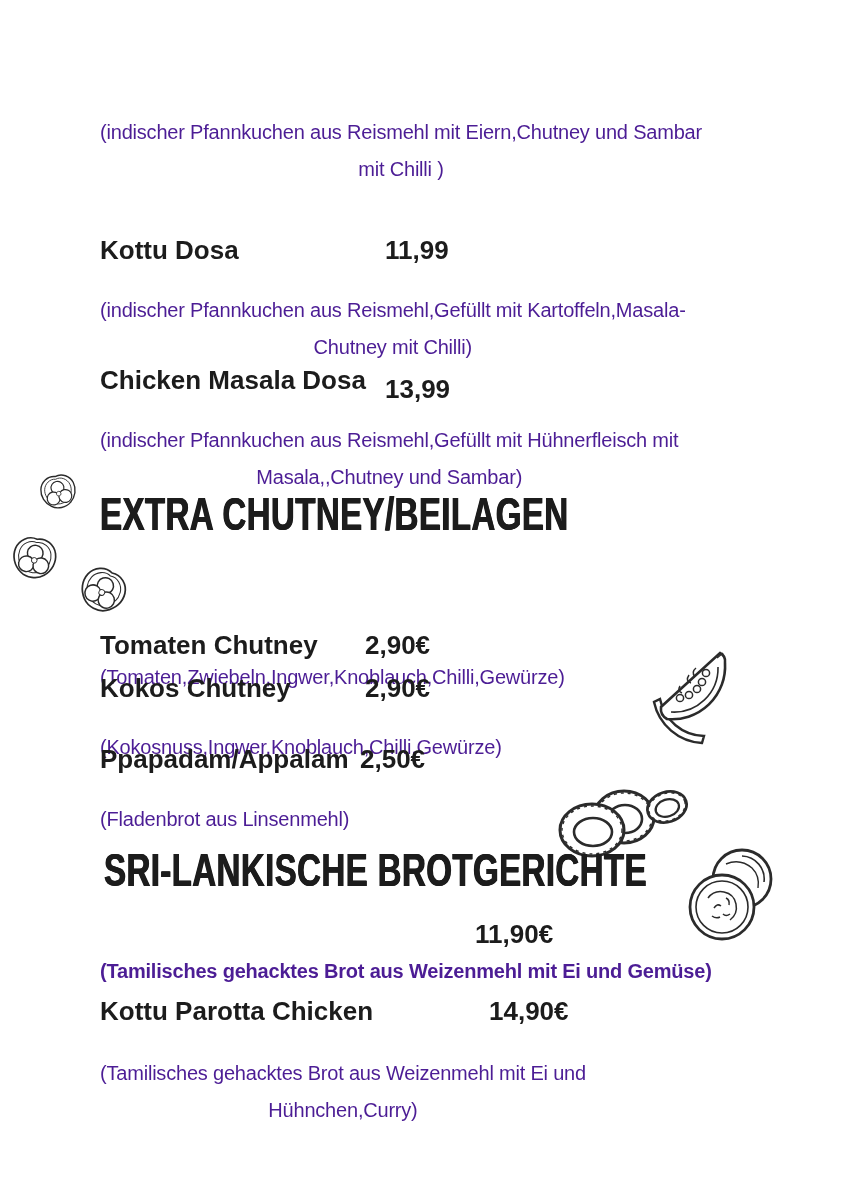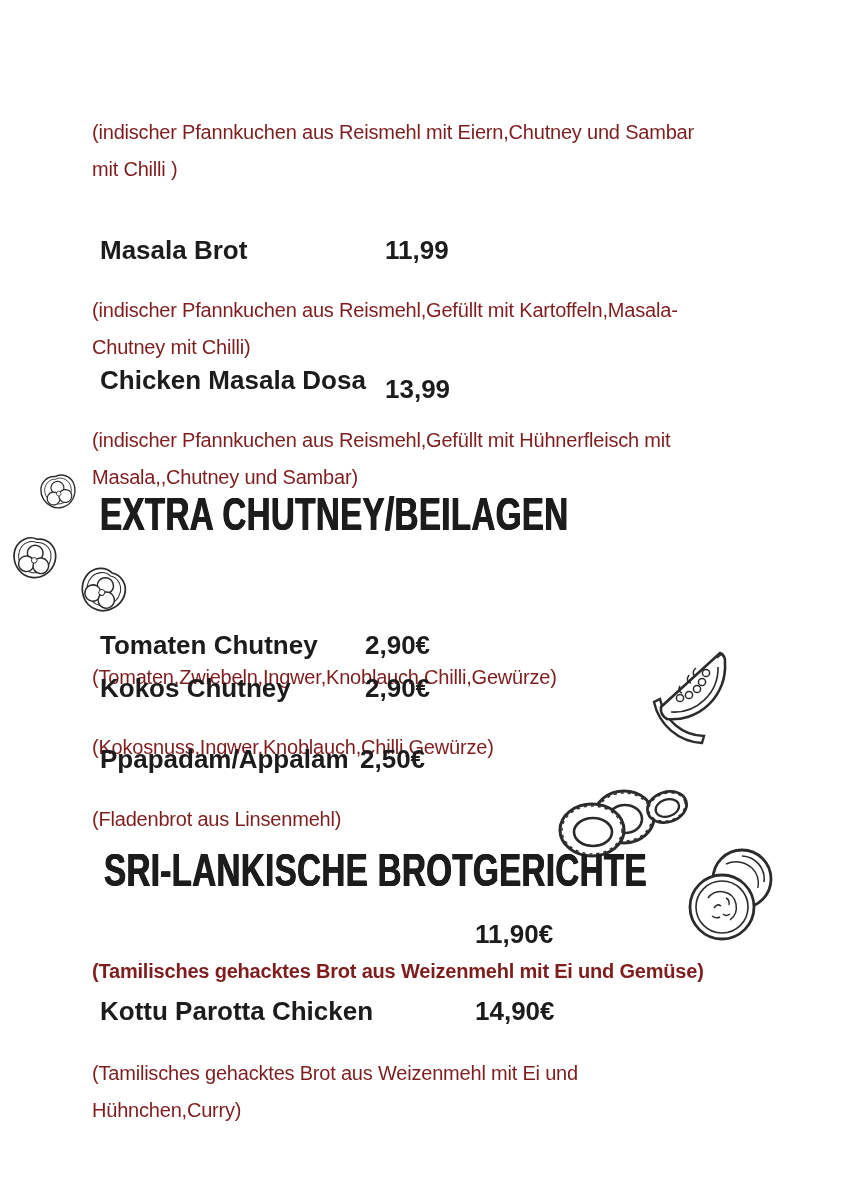--- a/index.html
+++ b/index.html
@@ -7,26 +7,27 @@
     position:relative;
     width:848px;height:1200px;
     margin:0 auto;
     background:#ffffff;
     overflow:hidden;
     font-family:"Liberation Sans","DejaVu Sans",sans-serif;
     color:#1c1c1c;
   }
   .txt{position:absolute;z-index:2;}
   .desc{
-    left:92px;
+    left:100px;
     font-size:20px;
     line-height:37px;
     white-space:pre-line;
     letter-spacing:-0.2px;
-    color:#7f1d1d;
+    color:#4c1d95;
+    text-align:center;
   }
   .item{
     left:100px;
     width:640px;
     font-size:26px;
     font-weight:bold;
     line-height:34px;
     white-space:nowrap;
   }
   .item .price{position:absolute;top:0;}
@@ -126,21 +127,21 @@
         <path d="M22 52 q6 -8 16 -6 q10 2 12 12 q2 10 -6 16" fill="none" stroke-width="1.5"></path>
         <path d="M28 62 q3 -5 7 -2 M40 52 q4 2 3 7 M44 68 q-4 3 -7 0 M26 70 q4 3 8 1" fill="none" stroke-width="1.5"></path>
       </g>
     </svg>
   </div>
 
   <p class="txt desc" style="top:94px;">(indischer Pfannkuchen aus Reismehl mit Eiern,Chutney und Sambar
 mit Chilli )</p>
 
   <div class="txt item" style="top:233px;">
-    <span>Masala Brot</span>
+    <span>Kottu Dosa</span>
     <span class="price" style="left:285px;">11,99</span>
   </div>
   <p class="txt desc" style="top:272px;">(indischer Pfannkuchen aus Reismehl,Gefüllt mit Kartoffeln,Masala-
 Chutney mit Chilli)</p>
 
   <div class="txt item" style="top:363px;">
     <span>Chicken Masala Dosa</span>
     <span class="price" style="left:285px;margin-top:9px;">13,99</span>
   </div>
   <p class="txt desc" style="top:402px;">(indischer Pfannkuchen aus Reismehl,Gefüllt mit Hühnerfleisch mit
@@ -168,18 +169,18 @@
 
   <h2 class="txt heading" style="top:845px;left:104px;">SRI-LANKISCHE BROTGERICHTE</h2>
 
   <div class="txt item" style="top:891px;">
     <span class="price" style="left:375px;margin-top:26px;">11,90€</span>
   </div>
   <p class="txt desc" style="top:933px;font-weight:bold;">(Tamilisches gehacktes Brot aus Weizenmehl mit Ei und Gemüse)</p>
 
   <div class="txt item" style="top:994px;">
     <span>Kottu Parotta Chicken</span>
-    <span class="price" style="left:375px;text-align:right;">14,90€</span>
+    <span class="price" style="left:389px;text-align:right;">14,90€</span>
   </div>
   <p class="txt desc" style="top:1035px;">(Tamilisches gehacktes Brot aus Weizenmehl mit Ei und
 Hühnchen,Curry)</p>
 
 </div>
 
 </body></html>

